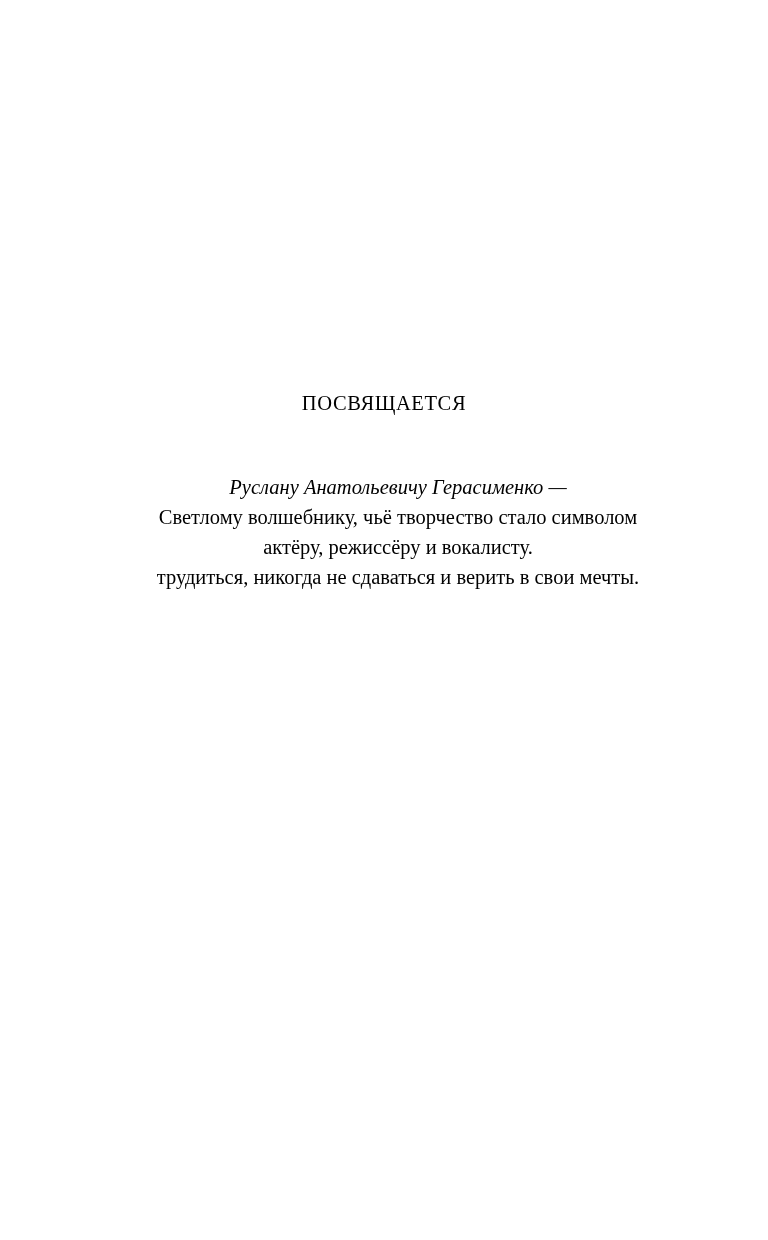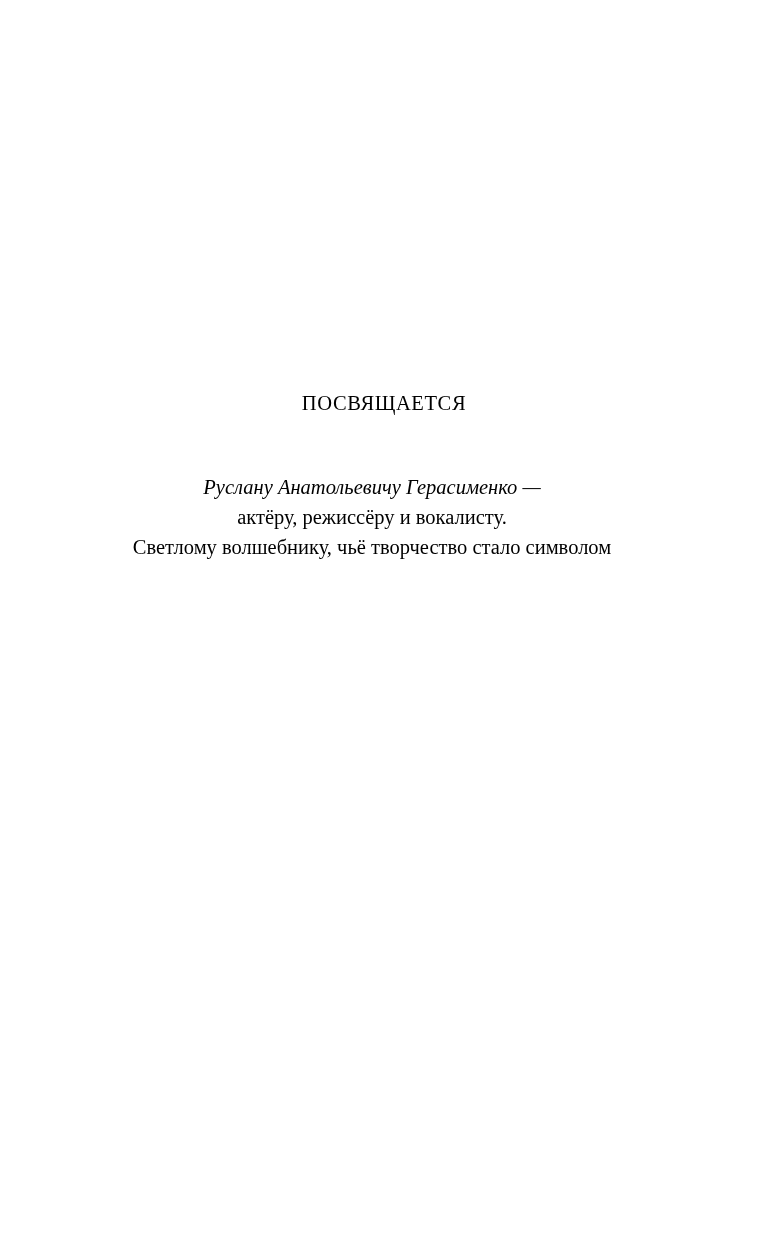--- a/index.html
+++ b/index.html
@@ -33,21 +33,21 @@
     width: 768px;
     text-align: center;
     font-size: 20.5px;
     letter-spacing: 0.6px;
     line-height: 1.1;
     font-family: "Liberation Serif", "DejaVu Serif", serif;
   }
   .body-text {
     position: absolute;
     top: 472px;
-    left: 72px;
+    left: 98px;
     width: 600px;
     text-align: center;
     font-size: 20.5px;
     line-height: 30px;
   }
   .line {
     display: block;
     white-space: nowrap;
   }
   .line-italic {
@@ -55,17 +55,18 @@
   }
 </style>
 </head>
 <body>
 
 <div class="page">
   <div class="dedication-block">
     <div class="heading">ПОСВЯЩАЕТСЯ</div>
     <div class="body-text">
       <span class="line line-italic">Руслану Анатольевичу Герасименко —</span>
+      <span class="line">Светлому волшебнику, чьё творчество стало символом</span>
       <span class="line">актёру, режиссёру и вокалисту.</span>
-      <span class="line">Светлому волшебнику, чьё творчество стало символом</span>
+      <span class="line">трудиться, никогда не сдаваться и верить в свои мечты.</span>
     </div>
   </div>
 </div>
 
 </body></html>

